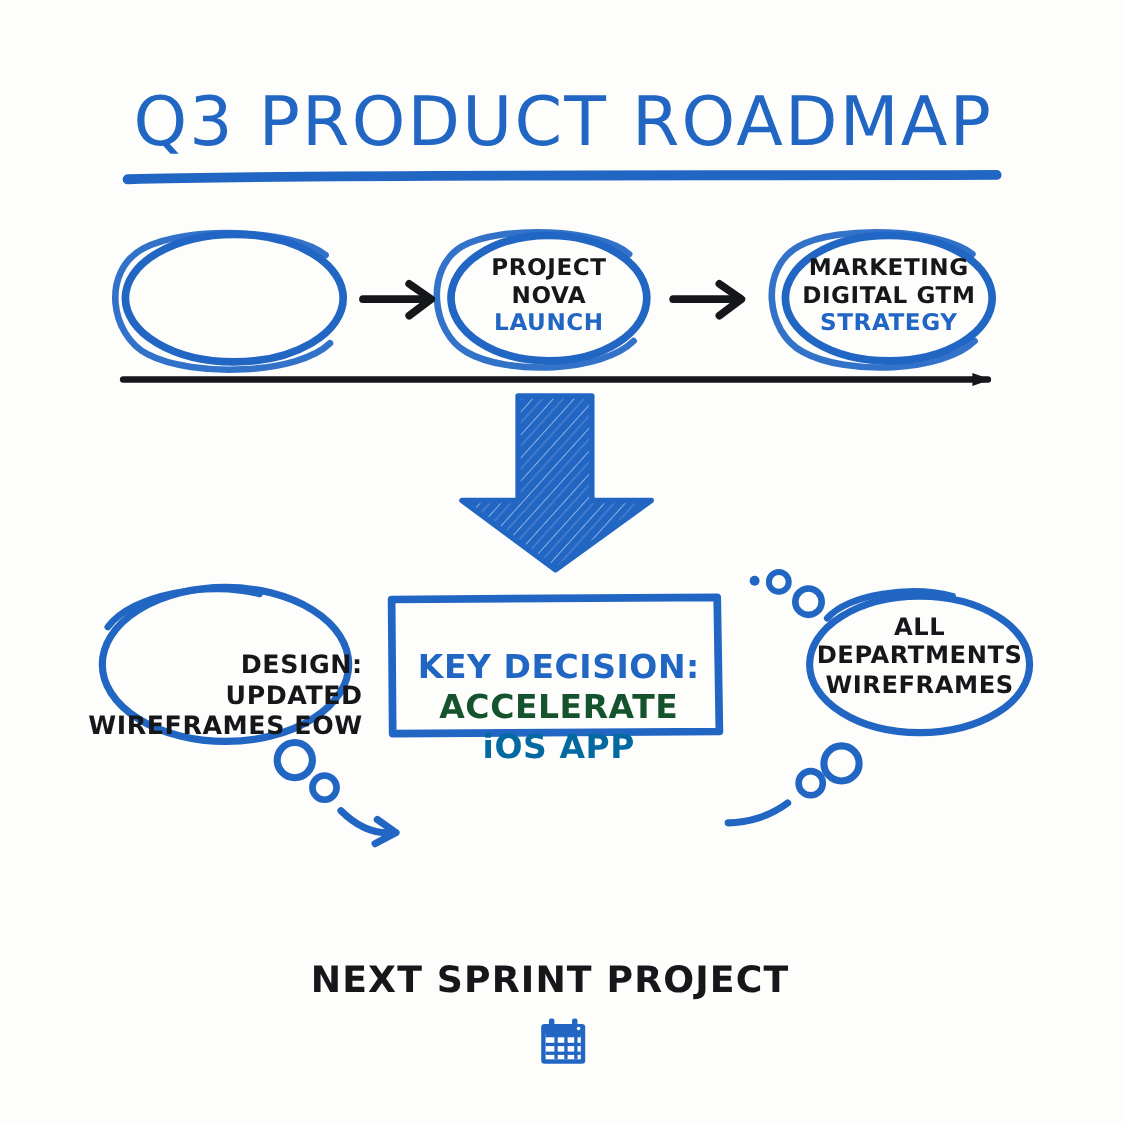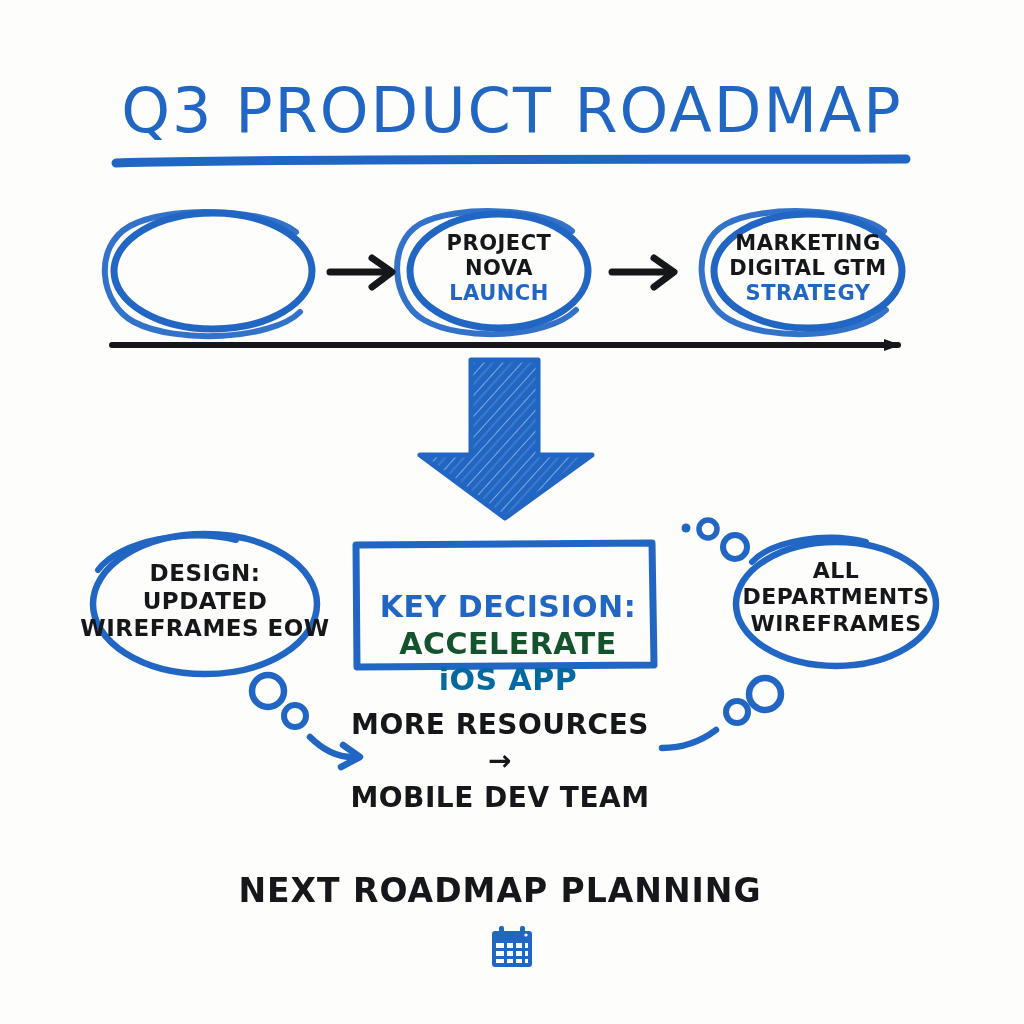--- a/index.html
+++ b/index.html
@@ -67,23 +67,24 @@
     font-size: 30px;
     line-height: 1.22;
   }
   #decision-label .d1 { display: block; color: #2266c4; margin-top: 33px; }
   #decision-label .d2 { display: block; color: #14532d; }
   #decision-label .d3 { display: block; color: #0369a1; }
 
   
   #bubble-left-label {
     left: 205px;
-    top: 560px;
+    top: 592px;
     font-size: 23px;
     line-height: 1.2;
+    text-align: right;
   }
   #bubble-left-label span { display: block; }
 
   #bubble-right-label {
     left: 836px;
     top: 558px;
     font-size: 22px;
     line-height: 1.2;
   }
   #bubble-right-label span { display: block; }
@@ -217,26 +218,22 @@
     <span>UPDATED</span>
     <span>WIREFRAMES EOW</span>
   </div>
 
   <div class="txt" id="bubble-right-label">
     <span>ALL</span>
     <span>DEPARTMENTS</span>
     <span>WIREFRAMES</span>
   </div>
 
-  <div class="txt" id="resources-label">
-    <span><span>MORE RESOURCES</span><span class="arrow-glyph">→</span></span>
-    <span>MOBILE DEV TEAM</span>
-  </div>
-
-  <div class="txt" id="footer-label">NEXT ROADMAP PLANNING</div>
+
+  <div class="txt" id="footer-label">NEXT SPRINT PROJECT</div>
 
   <svg id="calendar-icon" viewBox="0 0 46 46">
     <rect x="3" y="7" width="40" height="36" rx="3" fill="#2266c4"></rect>
     <rect x="10" y="2" width="5" height="9" rx="2" fill="#2266c4"></rect>
     <rect x="31" y="2" width="5" height="9" rx="2" fill="#2266c4"></rect>
     <rect x="7" y="16" width="32" height="23" fill="#ffffff"></rect>
     <g fill="#2266c4">
       <rect x="7" y="16" width="32" height="3"></rect>
       <rect x="7" y="24" width="32" height="3"></rect>
       <rect x="7" y="32" width="32" height="3"></rect>

